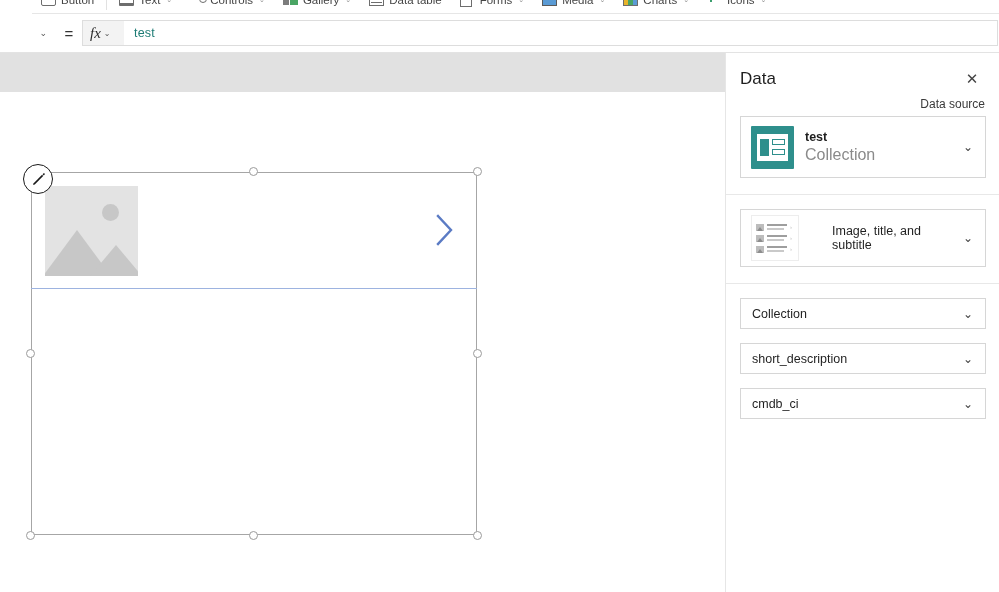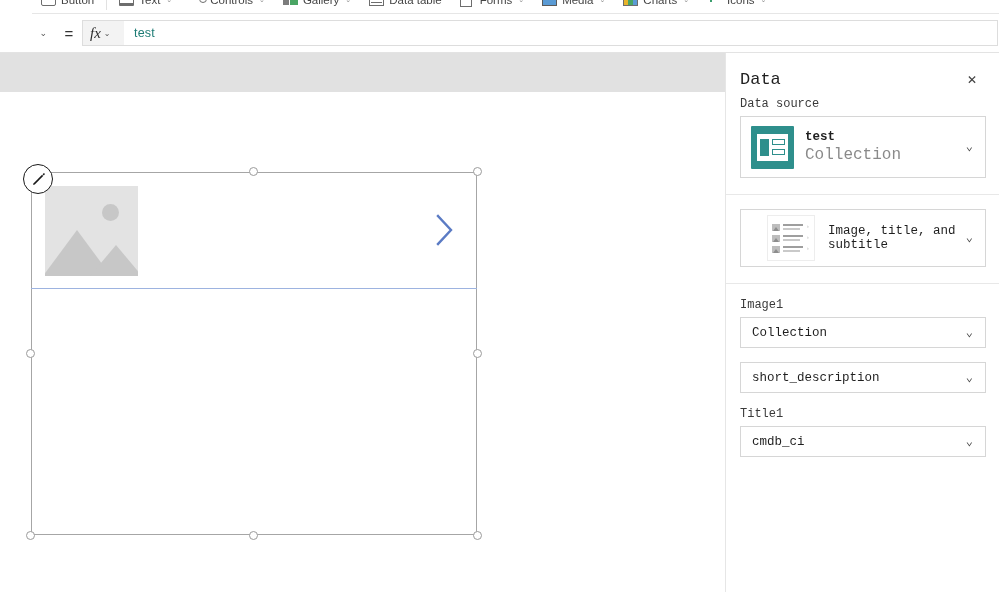--- a/index.html
+++ b/index.html
@@ -150,33 +150,32 @@
     position: absolute; right: 22px; top: 50%; margin-top: -17px;
     width: 20px; height: 34px;
   }
   #next-arrow svg { display: block; }
 
   
   #right-panel {
     position: absolute; left: 725px; top: 53px; width: 274px; height: 539px;
     background: #ffffff; border-left: 1px solid #e6e6e6;
     padding: 0 14px;
-    font-family: Liberation Mono, monospace;
   }
   #panel-header {
     display: flex; align-items: center; justify-content: space-between;
     height: 44px; padding-top: 8px;
   }
   #panel-title { font-size: 17px; color: #1f1f1f; font-weight: 400; }
   #panel-close {
     width: 26px; height: 26px; display: flex; align-items: center;
     justify-content: center; cursor: pointer; color: #444; font-size: 15px;
   }
   .field-label {
-    font-size: 12px; color: #3a3a3a; margin-bottom: 5px; display: block;
+    font-size: 12px; color: #3a3a3a; margin-bottom: 5px; display: block; text-align: right;
   }
   .sec-divider {
     height: 1px; background: #e8e8e8; margin: 16px -14px 14px -14px;
   }
 
   .combo {
     width: 246px; border: 1px solid #d6d6d6; background: #ffffff;
     display: flex; align-items: center; cursor: pointer;
   }
   .combo .chev {
@@ -203,21 +202,21 @@
     position: absolute; left: 21px; width: 13px; height: 6px;
     border: 1.5px solid #2e8f8c; background: #ffffff;
   }
   #ds-icon .ln1 { top: 13px; }
   #ds-icon .ln2 { top: 23px; }
   #ds-text { margin-left: 11px; display: flex; flex-direction: column; gap: 2px; }
   #ds-name { font-size: 12.5px; color: #1f1f1f; font-weight: bold; }
   #ds-sub { font-size: 16px; color: #8a8a8a; }
 
   
-  #layout-combo { height: 58px; padding-left: 26px; }
+  #layout-combo { height: 58px; padding-left: 10px; gap: 20px; }
   #layout-thumb {
     width: 48px; height: 46px; background: #ffffff; border: 1px solid #ededed;
     display: flex; flex-direction: column; justify-content: center;
     gap: 4px; padding: 3px 4px; flex: 0 0 auto;
   }
   .thumb-row { display: flex; align-items: center; gap: 3px; }
   .thumb-img {
     width: 8px; height: 7px; background: #bdbdbd; position: relative; flex:0 0 auto;
   }
   .thumb-img::after {
@@ -393,35 +392,33 @@
           </div>
       </div>
       <span id="layout-text">Image, title, and subtitle</span>
       <span class="chev">⌄</span>
     </div>
   </div>
 
   <div class="sec-divider"></div>
 
   <div class="field-block">
-    <span class="field-label">Image1</span>
     <div class="combo combo-simple">
       <span>Collection</span>
       <span class="chev">⌄</span>
     </div>
   </div>
 
   <div class="field-block">
     <div class="combo combo-simple">
       <span>short_description</span>
       <span class="chev">⌄</span>
     </div>
   </div>
 
   <div class="field-block">
-    <span class="field-label">Title1</span>
     <div class="combo combo-simple">
       <span>cmdb_ci</span>
       <span class="chev">⌄</span>
     </div>
   </div>
 
 </div>
 
 </body></html>

